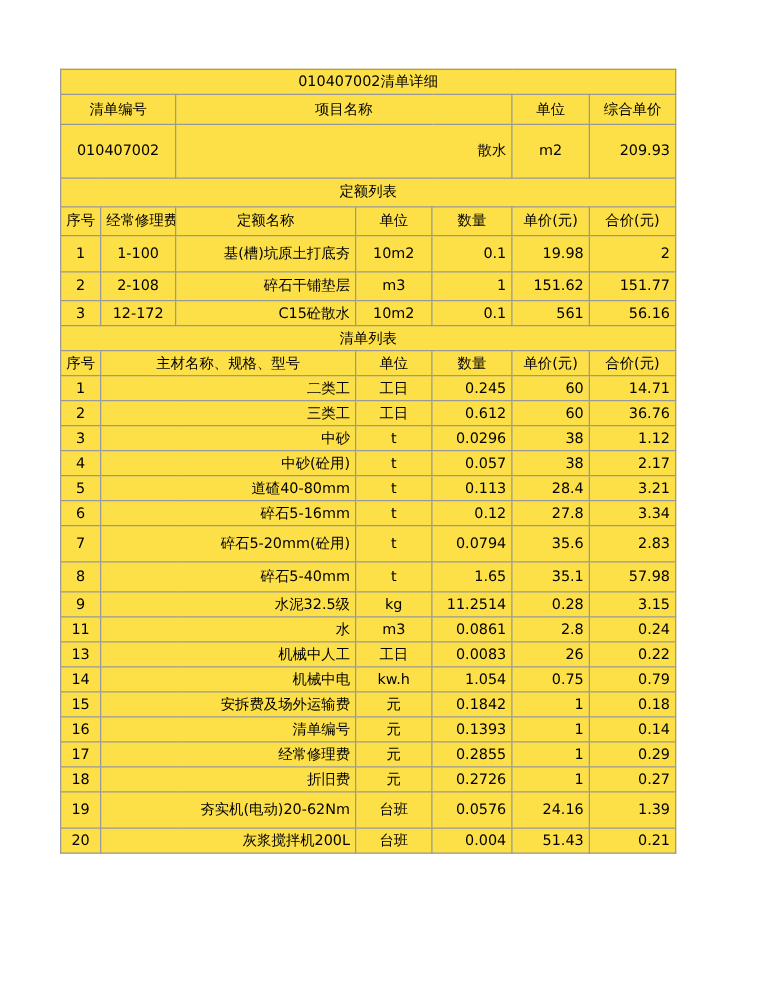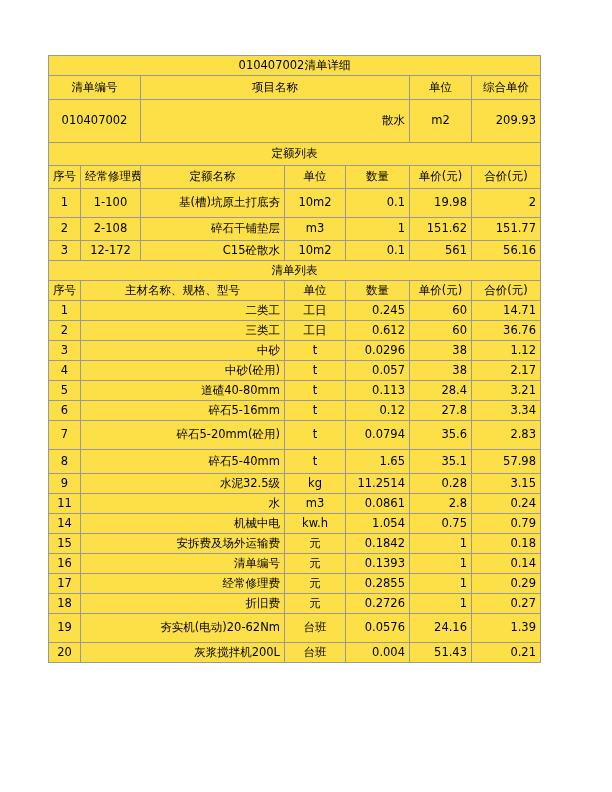--- a/index.html
+++ b/index.html
@@ -196,20 +196,28 @@
         </tr>
         <tr class="rh20">
           <td class="c">11</td>
           <td colspan="2" class="l">水</td>
           <td class="c">m3</td>
           <td class="r">0.0861</td>
           <td class="r">2.8</td>
           <td class="r">0.24</td>
         </tr>
         <tr class="rh20">
+          <td class="c">13</td>
+          <td colspan="2" class="l">机械中人工</td>
+          <td class="c">工日</td>
+          <td class="r">0.0083</td>
+          <td class="r">26</td>
+          <td class="r">0.22</td>
+        </tr>
+        <tr class="rh20">
           <td class="c">14</td>
           <td colspan="2" class="l">机械中电</td>
           <td class="c">kw.h</td>
           <td class="r">1.054</td>
           <td class="r">0.75</td>
           <td class="r">0.79</td>
         </tr>
         <tr class="rh20">
           <td class="c">15</td>
           <td colspan="2" class="l">安拆费及场外运输费</td>

